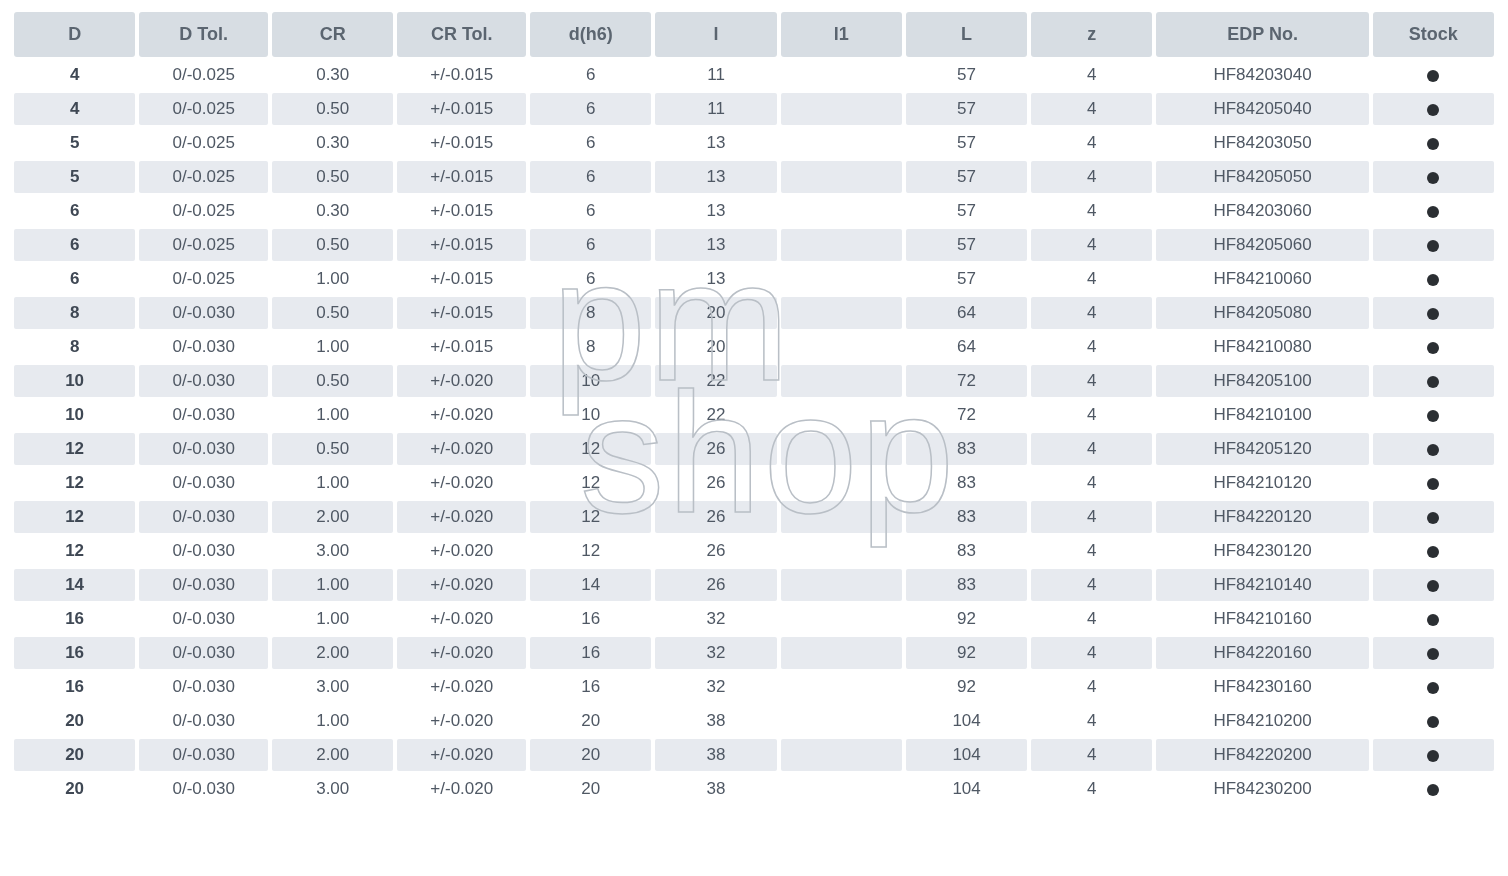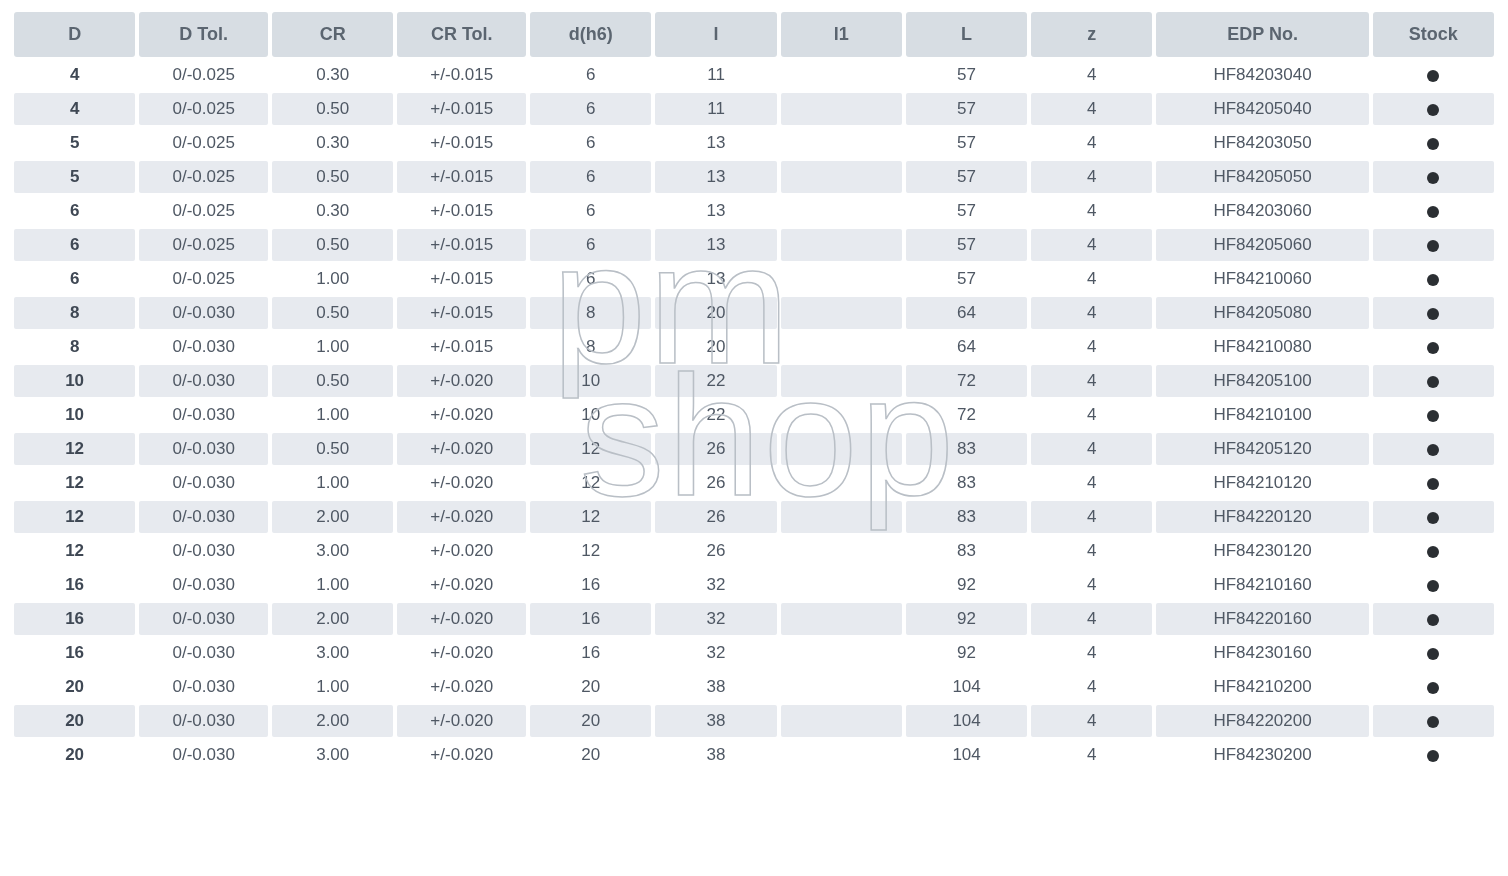--- a/index.html
+++ b/index.html
@@ -304,20 +304,33 @@
         <td>3.00</td>
         <td>+/-0.020</td>
         <td>12</td>
         <td>26</td>
         <td></td>
         <td>83</td>
         <td>4</td>
         <td>HF84230120</td>
         <td><span class="dot"></span></td>
       </tr>
+      <tr class="even">
+        <td class="d-col">14</td>
+        <td>0/-0.030</td>
+        <td>1.00</td>
+        <td>+/-0.020</td>
+        <td>14</td>
+        <td>26</td>
+        <td></td>
+        <td>83</td>
+        <td>4</td>
+        <td>HF84210140</td>
+        <td><span class="dot"></span></td>
+      </tr>
       <tr class="odd">
         <td class="d-col">16</td>
         <td>0/-0.030</td>
         <td>1.00</td>
         <td>+/-0.020</td>
         <td>16</td>
         <td>32</td>
         <td></td>
         <td>92</td>
         <td>4</td>

